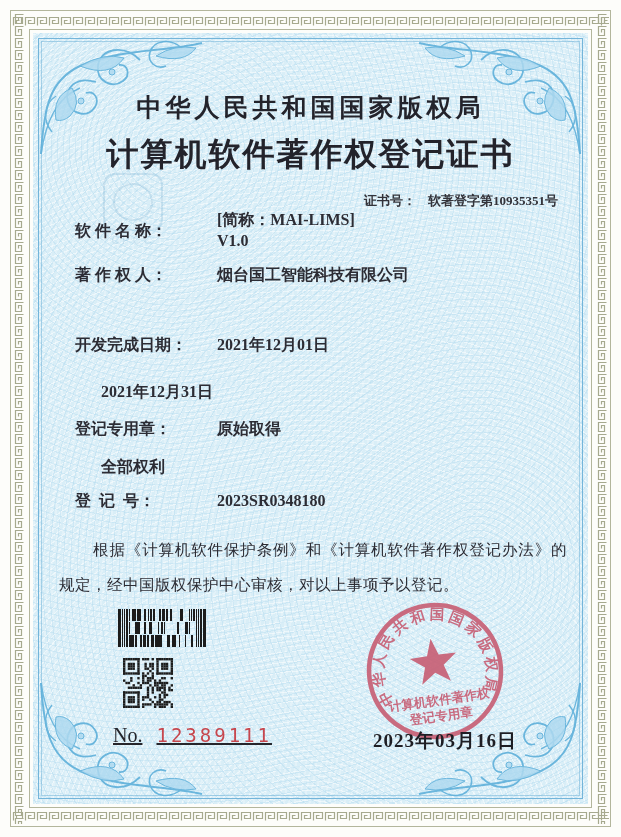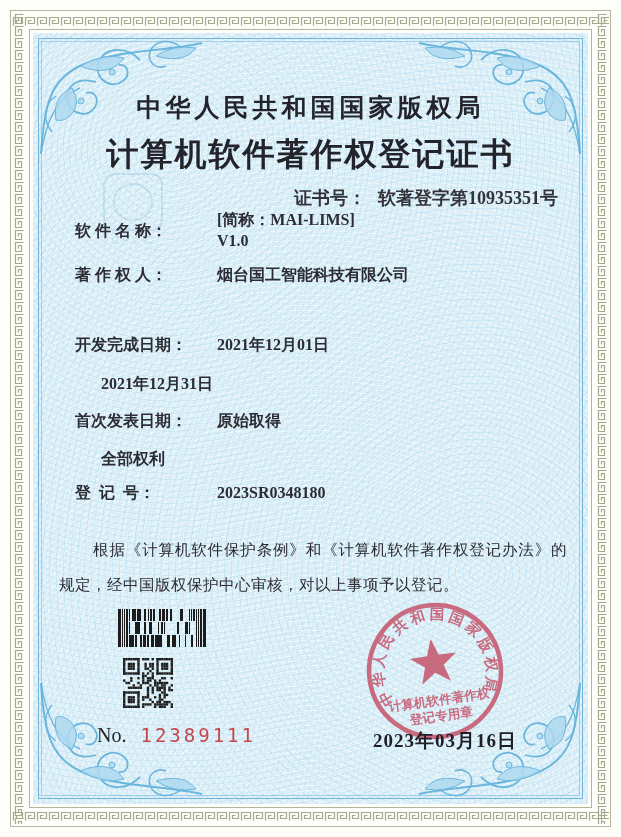--- a/index.html
+++ b/index.html
@@ -35,35 +35,35 @@
   
   .watermark{position:absolute;left:65px;top:140px;width:70px;opacity:.22;color:#6fa8cc;}
   .wm-box{width:56px;height:54px;border:2px solid currentColor;border-radius:12px;position:relative;margin:0 auto;}
   .wm-circle{position:absolute;inset:8px;border:2px solid currentColor;border-radius:50%;}
   .wm-text{text-align:center;font-size:11px;letter-spacing:3px;margin-top:3px;font-family:"Liberation Sans",sans-serif;}
   
   .authority{position:absolute;left:0;top:58px;width:100%;margin:0;text-align:center;
     font-size:25px;font-weight:bold;letter-spacing:4px;color:#23232b;}
   .cert-title{position:absolute;left:0;top:100px;width:100%;margin:0;text-align:center;
     font-size:32px;font-weight:bold;letter-spacing:2px;color:#23232b;}
-  .cert-no{position:absolute;top:153px;right:30px;font-size:18px;font-weight:bold;color:#33333a;text-align:right;}
+  .cert-no{position:absolute;top:159px;right:30px;font-size:13px;font-weight:bold;color:#33333a;text-align:right;}
   .cert-no .lbl{margin-right:12px;}
   
   .fields{position:absolute;left:42px;top:176px;font-size:16px;font-weight:bold;line-height:21px;}
   .frow{display:flex;align-items:center;}
   .flabel{width:116px;flex:0 0 116px;white-space:pre;}
   .fvalue{margin-left:26px;}
   
   .statement{position:absolute;left:26px;top:499px;width:508px;margin:0;
     font-size:15.5px;font-weight:normal;line-height:35px;text-indent:2.2em;
     letter-spacing:.5px;text-align:justify;color:#2c2c34;}
   
   .barcode{position:absolute;left:85px;top:576px;}
   .qrcode{position:absolute;left:90px;top:625px;}
-  .serial{position:absolute;left:64px;top:691px;font-size:20px;color:#26262c;}
+  .serial{position:absolute;left:80px;top:691px;font-size:20px;color:#26262c;text-decoration:underline;}
   .serial .num{color:#c6474e;font-family:"DejaVu Sans Mono",monospace;font-size:19px;
     letter-spacing:3px;margin-left:14px;}
   .seal{position:absolute;left:330px;top:566px;width:144px;height:144px;transform:rotate(-8deg);opacity:.9;}
   .issue-date{position:absolute;left:340px;top:695px;font-size:19px;font-weight:bold;letter-spacing:1px;color:#1e1e24;}
   .defs-holder{position:absolute;width:0;height:0;overflow:hidden;}
 </style>
 </head>
 <body>
 
 <div class="page">
@@ -372,29 +372,29 @@
         <div class="flabel">软 件 名 称：</div>
         <div class="fvalue">
           <div>[简称：MAI-LIMS]</div>
           <div>V1.0</div>
         </div>
       </div>
       <div class="frow" style="margin-bottom:49px;">
         <div class="flabel">著 作 权 人：</div>
         <div class="fvalue">烟台国工智能科技有限公司</div>
       </div>
-      <div class="frow" style="margin-bottom:18px;">
+      <div class="frow" style="margin-bottom:26px;">
         <div class="flabel">开发完成日期：</div>
         <div class="fvalue">2021年12月01日</div>
       </div>
       <div class="frow" style="margin-bottom:16px;">
         <div class="fvalue">2021年12月31日</div>
       </div>
       <div class="frow" style="margin-bottom:17px;">
-        <div class="flabel">首次发表日期：</div>
+        <div class="flabel">登记专用章：</div>
         <div class="fvalue">原始取得</div>
       </div>
       <div class="frow" style="margin-bottom:13px;">
         <div class="fvalue">全部权利</div>
       </div>
       <div class="frow">
         <div class="flabel">登  记  号：</div>
         <div class="fvalue">2023SR0348180</div>
       </div>
     </div>

